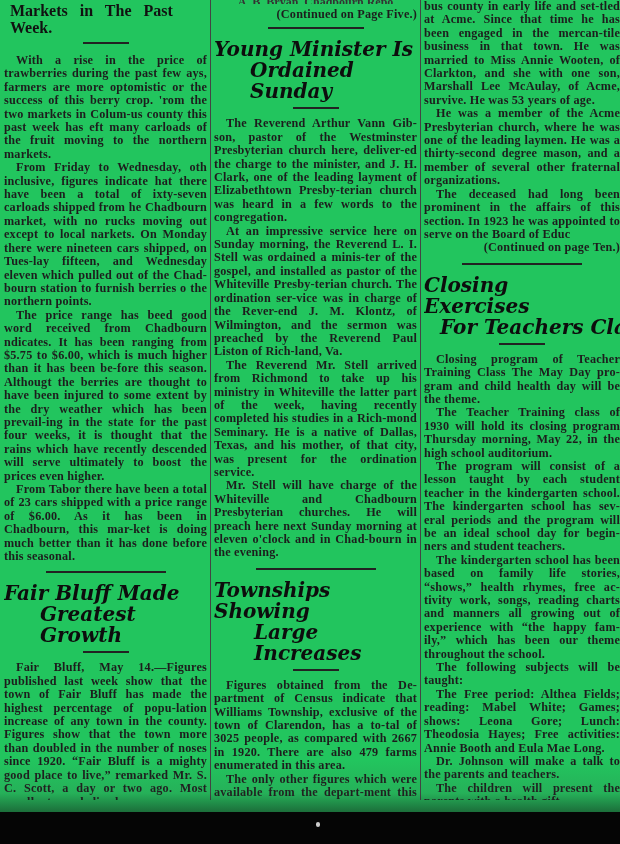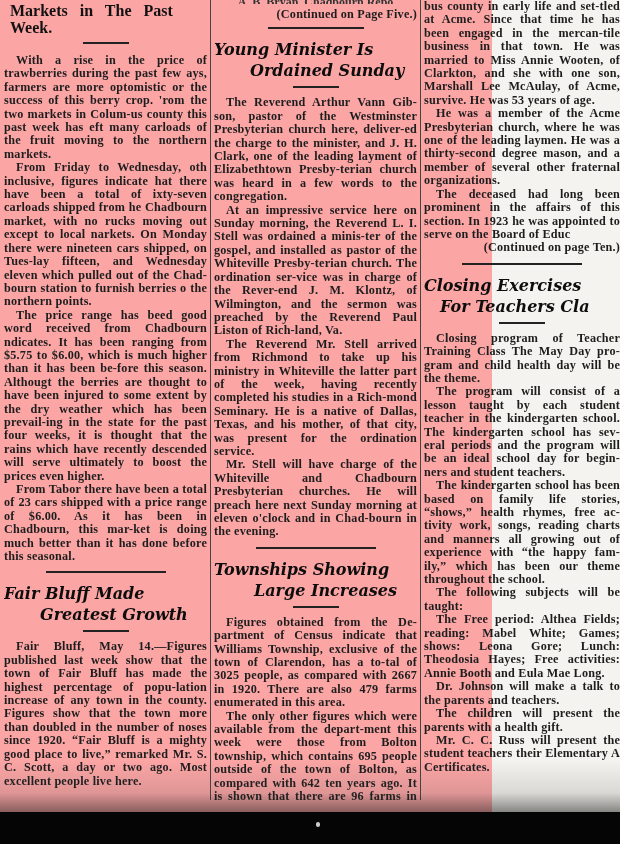--- a/index.html
+++ b/index.html
@@ -4,22 +4,22 @@
 <style>
   html, body { margin: 0; padding: 0; }
   body {
     width: 620px; height: 844px; overflow: hidden;
     background: #f4f3ef;
     font-family: "DejaVu Serif", "Liberation Serif", serif;
     color: #1a1a1a;
     position: relative;
   }
   .page {
-    position: absolute; left: 0; top: 0; width: 492px; height: 844px;
-    background: #fca5a5;
+    position: absolute; left: 0; top: 0; width: 620px; height: 844px;
+    background: #22c55e;
   }
   .col {
     position: absolute; top: 0; height: 800px; overflow: hidden;
   }
   .col1 { left: 4px; width: 203px; }
   .col2 { left: 214px; width: 203px; }
   .col3 { left: 424px; width: 196px; }
   .rule-v {
     position: absolute; top: 0; width: 1px; height: 800px; background: #444;
   }
@@ -50,21 +50,21 @@
   p.center { text-align: right; text-indent: 0; }
   .hd-block {
     font-family: "Liberation Serif", "DejaVu Serif", serif;
     font-weight: bold; font-size: 16px; line-height: 17px;
     margin: 2px 0 6px 6px; color: #111;
     word-spacing: 8px;
   }
   .hd-italic {
     font-family: "DejaVu Serif", "Liberation Serif", serif;
     font-style: italic; font-weight: bold;
-    font-size: 16px; line-height: 21px; color: #0d0d0d;
+    font-size: 20px; line-height: 21px; color: #0d0d0d;
     margin: 0 0 4px 0;
   }
   .hd-italic .l2 { display: block; padding-left: 36px; }
   .hd-italic .l1 { display: block; }
   .short-rule {
     width: 46px; height: 2px; background: #222; margin: 5px auto 8px auto;
   }
   .long-rule {
     width: 120px; height: 2px; background: #222; margin: 8px auto 10px auto;
   }
@@ -140,20 +140,21 @@
       <p class="center">(Continued on page Ten.)</p>
     </div>
     <div class="long-rule" style="width:120px"></div>
     <div>
       <div class="hd-italic">
         <span class="l1">Closing Exercises</span>
         <span class="l2" style="padding-left:16px;white-space:nowrap">For Teachers Cla</span>
       </div>
       <div class="short-rule"></div>
       <p>Closing program of Teacher Training Class The May Day pro-gram and child health day will be the theme.</p>
+      <p>The Teacher Training class of 1930 will hold its closing program Thursday morning, May 22, in the high school auditorium.</p>
       <p>The program will consist of a lesson taught by each student teacher in the kindergarten school. The kindergarten school has sev-eral periods and the program will be an ideal school day for begin-ners and student teachers.</p>
       <p>The kindergarten school has been based on family life stories, “shows,” health rhymes, free ac-tivity work, songs, reading charts and manners all growing out of experience with “the happy fam-ily,” which has been our theme throughout the school.</p>
       <p>The following subjects will be taught:</p>
       <p>The Free period: Althea Fields; reading: Mabel White; Games; shows: Leona Gore; Lunch: Theodosia Hayes; Free activities: Annie Booth and Eula Mae Long.</p>
       <p>Dr. Johnson will make a talk to the parents and teachers.</p>
       <p>The children will present the parents with a health gift.</p>
       <p>Mr. C. C. Russ will present the student teachers their Elementary A Certificates.</p>
     </div>
   </div>
 

